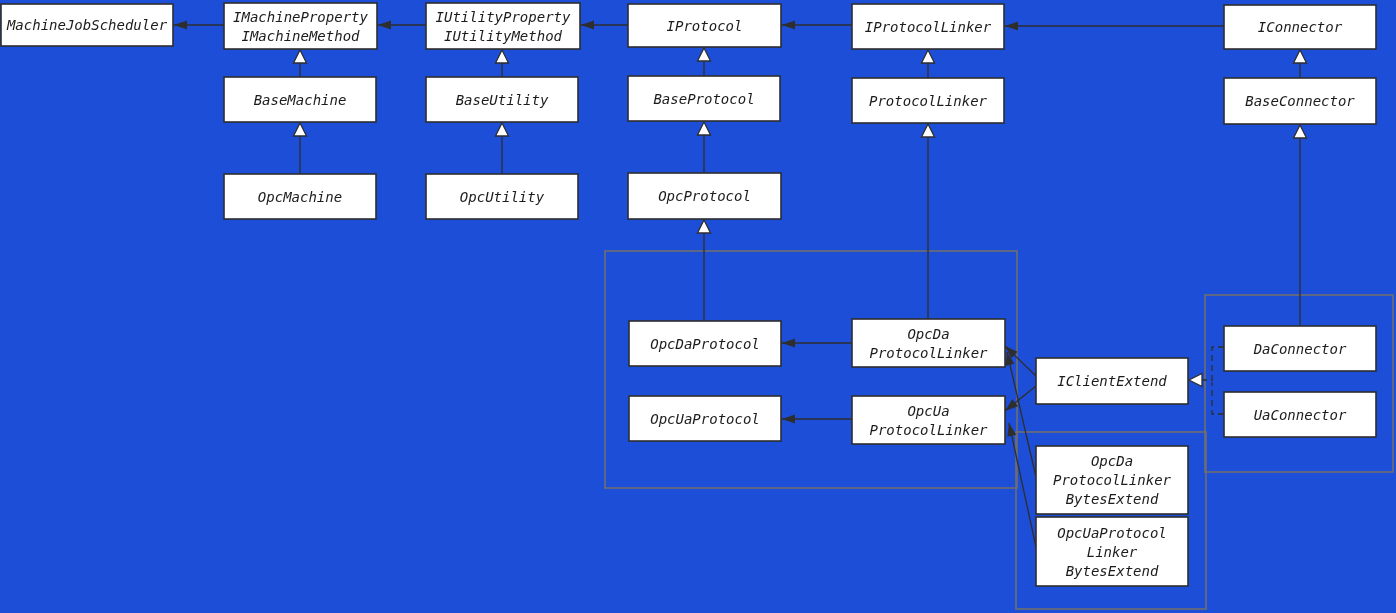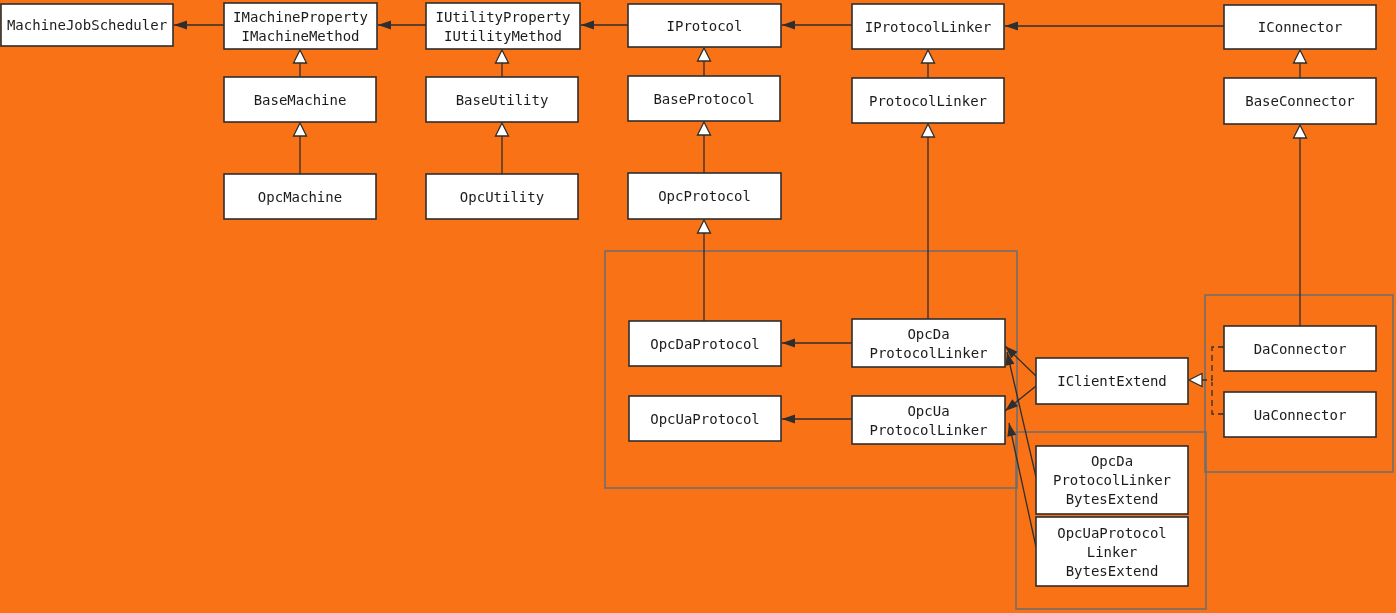--- a/index.html
+++ b/index.html
@@ -4,22 +4,23 @@
 <style>
   html, body {
     margin: 0;
     padding: 0;
     background: #ffffff;
   }
   #stage {
     position: relative;
     width: 1396px;
     height: 613px;
-    background: #f97316;
+    background: #1d4ed8;
     font-family: "DejaVu Sans Mono", "Liberation Mono", monospace;
+    font-style: italic;
   }
   svg text {
     font-family: "DejaVu Sans Mono", "Liberation Mono", monospace;
     font-size: 14px;
     fill: #1c1c1c;
   }
 </style>
 </head>
 <body>
 

